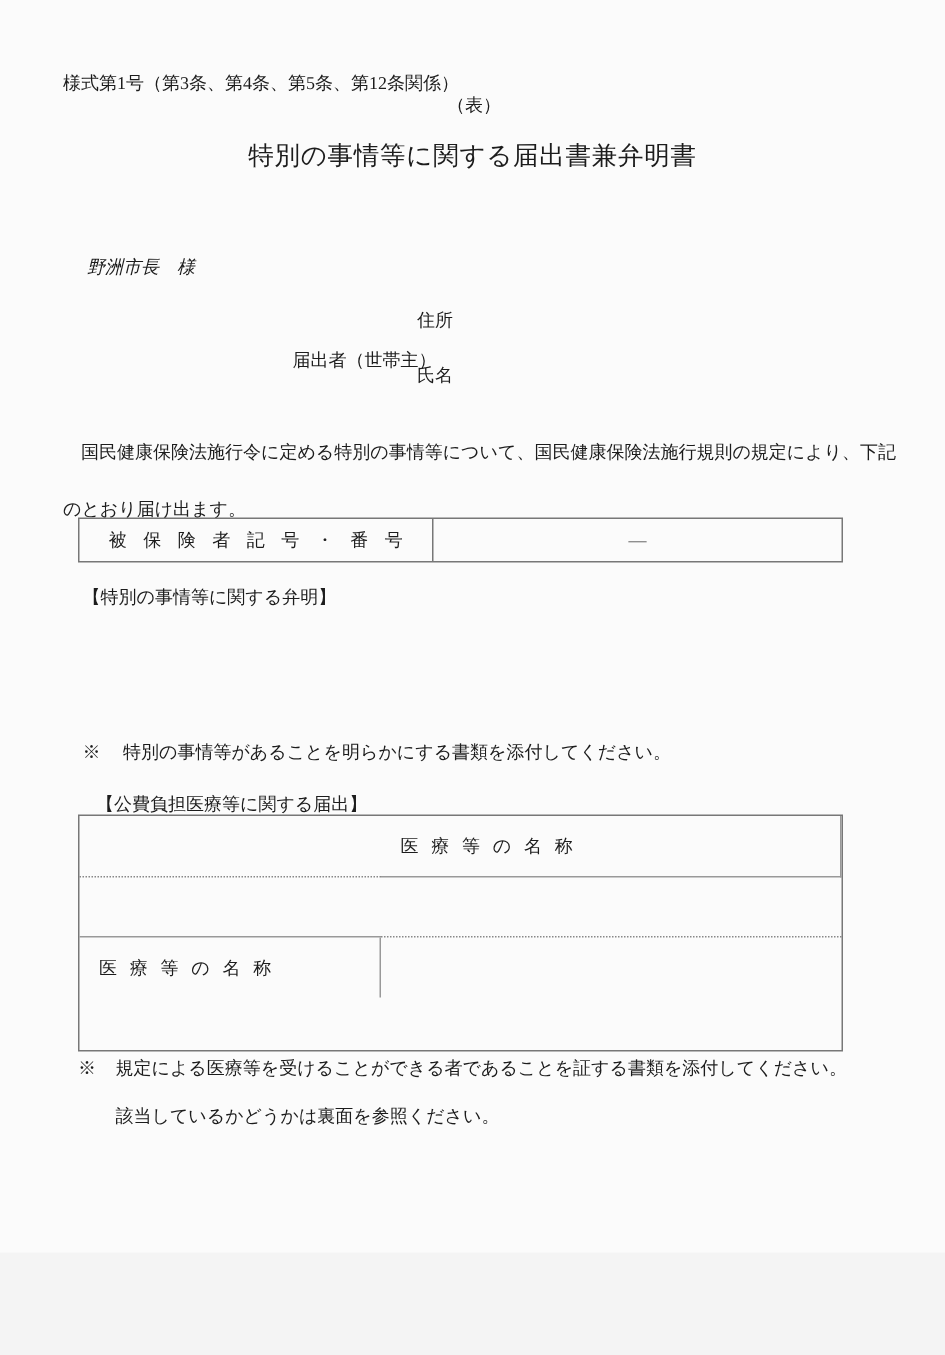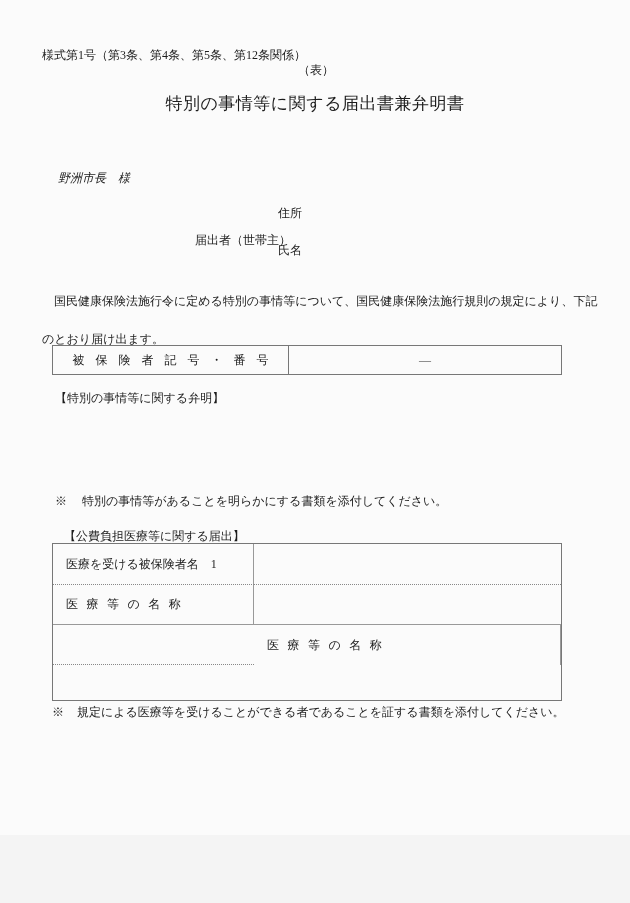--- a/index.html
+++ b/index.html
@@ -114,23 +114,20 @@
 
 
   <div class="abs note note1">
     <span class="note-marker">※</span>
     <span class="note-text">特別の事情等があることを明らかにする書類を添付してください。</span>
   </div>
 
   <div class="abs sec2-head">【公費負担医療等に関する届出】</div>
 
   <div class="abs t2">
-    <div class="cell lc dotted">
-      <span>医療を受ける被保険者名　1</span>
-    </div>
     <div class="cell dotted">
       <span></span>
     </div>
 
     <div class="cell lc solid ls-mid">
       <span>医療等の名称</span>
     </div>
     <div class="cell solid">
       <span></span>
     </div>
@@ -145,14 +142,15 @@
     <div class="cell">
       <span></span>
     </div>
   </div>
 
   <div class="abs note note2">
     <span class="note-marker">※</span>
     <span class="note-text">規定による医療等を受けることができる者であることを証する書類を添付してください。</span>
   </div>
 
+  <div class="abs footer-note">該当しているかどうかは裏面を参照ください。</div>
 
 </div>
 
 </body></html>

